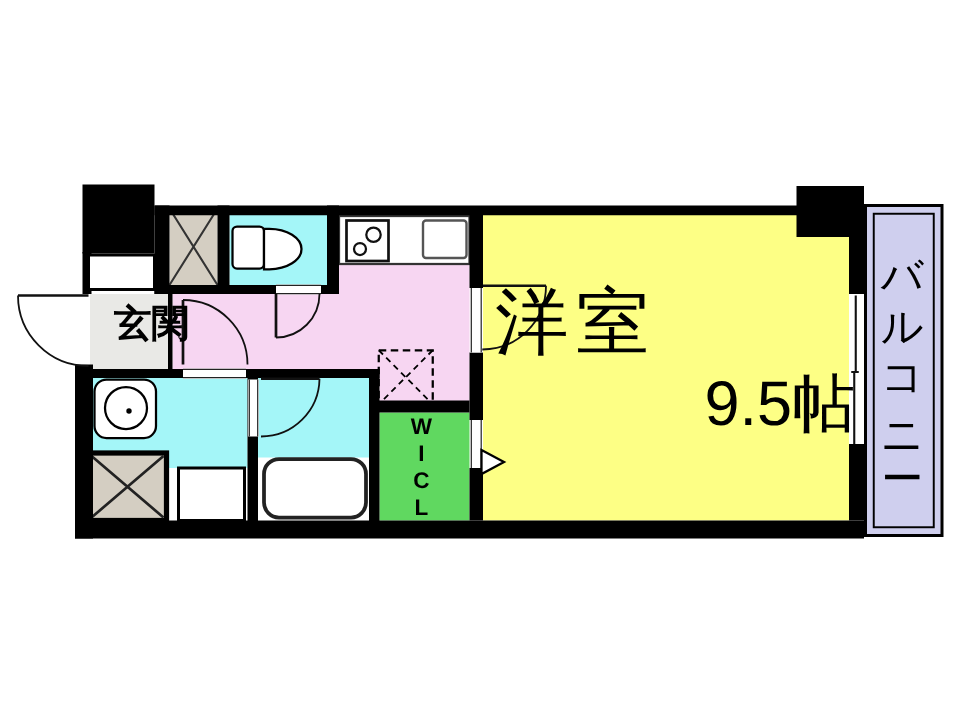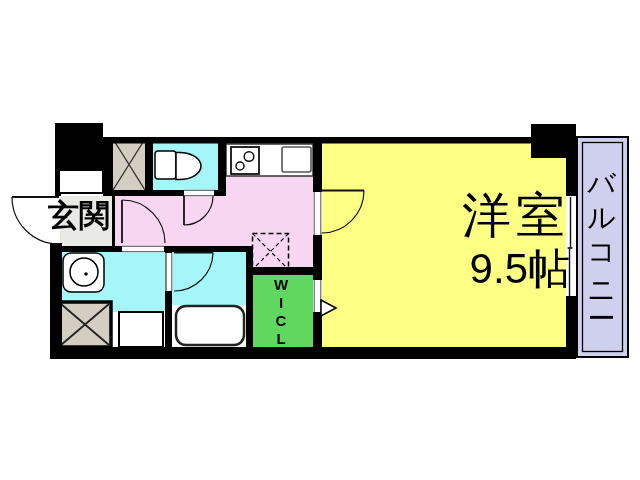--- a/index.html
+++ b/index.html
@@ -1,21 +1,21 @@
 <!DOCTYPE html>
 <html><head>
 <meta charset="utf-8">
 <style>
   html,body{margin:0;padding:0;background:#ffffff;}
   #stage{position:relative;width:640px;height:480px;background:#ffffff;overflow:hidden;
          font-family:"Liberation Sans","DejaVu Sans",sans-serif;}
   #plan-svg{position:absolute;left:0;top:0;}
   .lbl{position:absolute;color:#000;white-space:nowrap;}
-  #genkan-label{left:48px;top:202px;font-size:31px;font-weight:600;line-height:28px;}
-  #room-name-label{left:330px;top:189px;width:240px;text-align:right;
+  #genkan-label{left:76px;top:202px;font-size:25px;font-weight:600;line-height:28px;}
+  #room-name-label{left:330px;top:189px;width:240px;text-align:left;
                    font-size:49px;font-weight:500;line-height:52px;letter-spacing:5px;}
   #room-size-label{left:330px;top:247px;width:240px;text-align:right;
                    font-size:42px;font-weight:500;line-height:44px;}
   #wicl-label{left:267px;top:276px;width:28px;text-align:center;
               font-size:15px;font-weight:700;line-height:18px;}
   #wicl-label span{display:block;}
   #balcony-label{left:584px;top:152px;height:200px;
                  writing-mode:vertical-rl;text-orientation:mixed;
                  font-size:28px;font-weight:500;letter-spacing:6px;line-height:34px;}
 </style>

